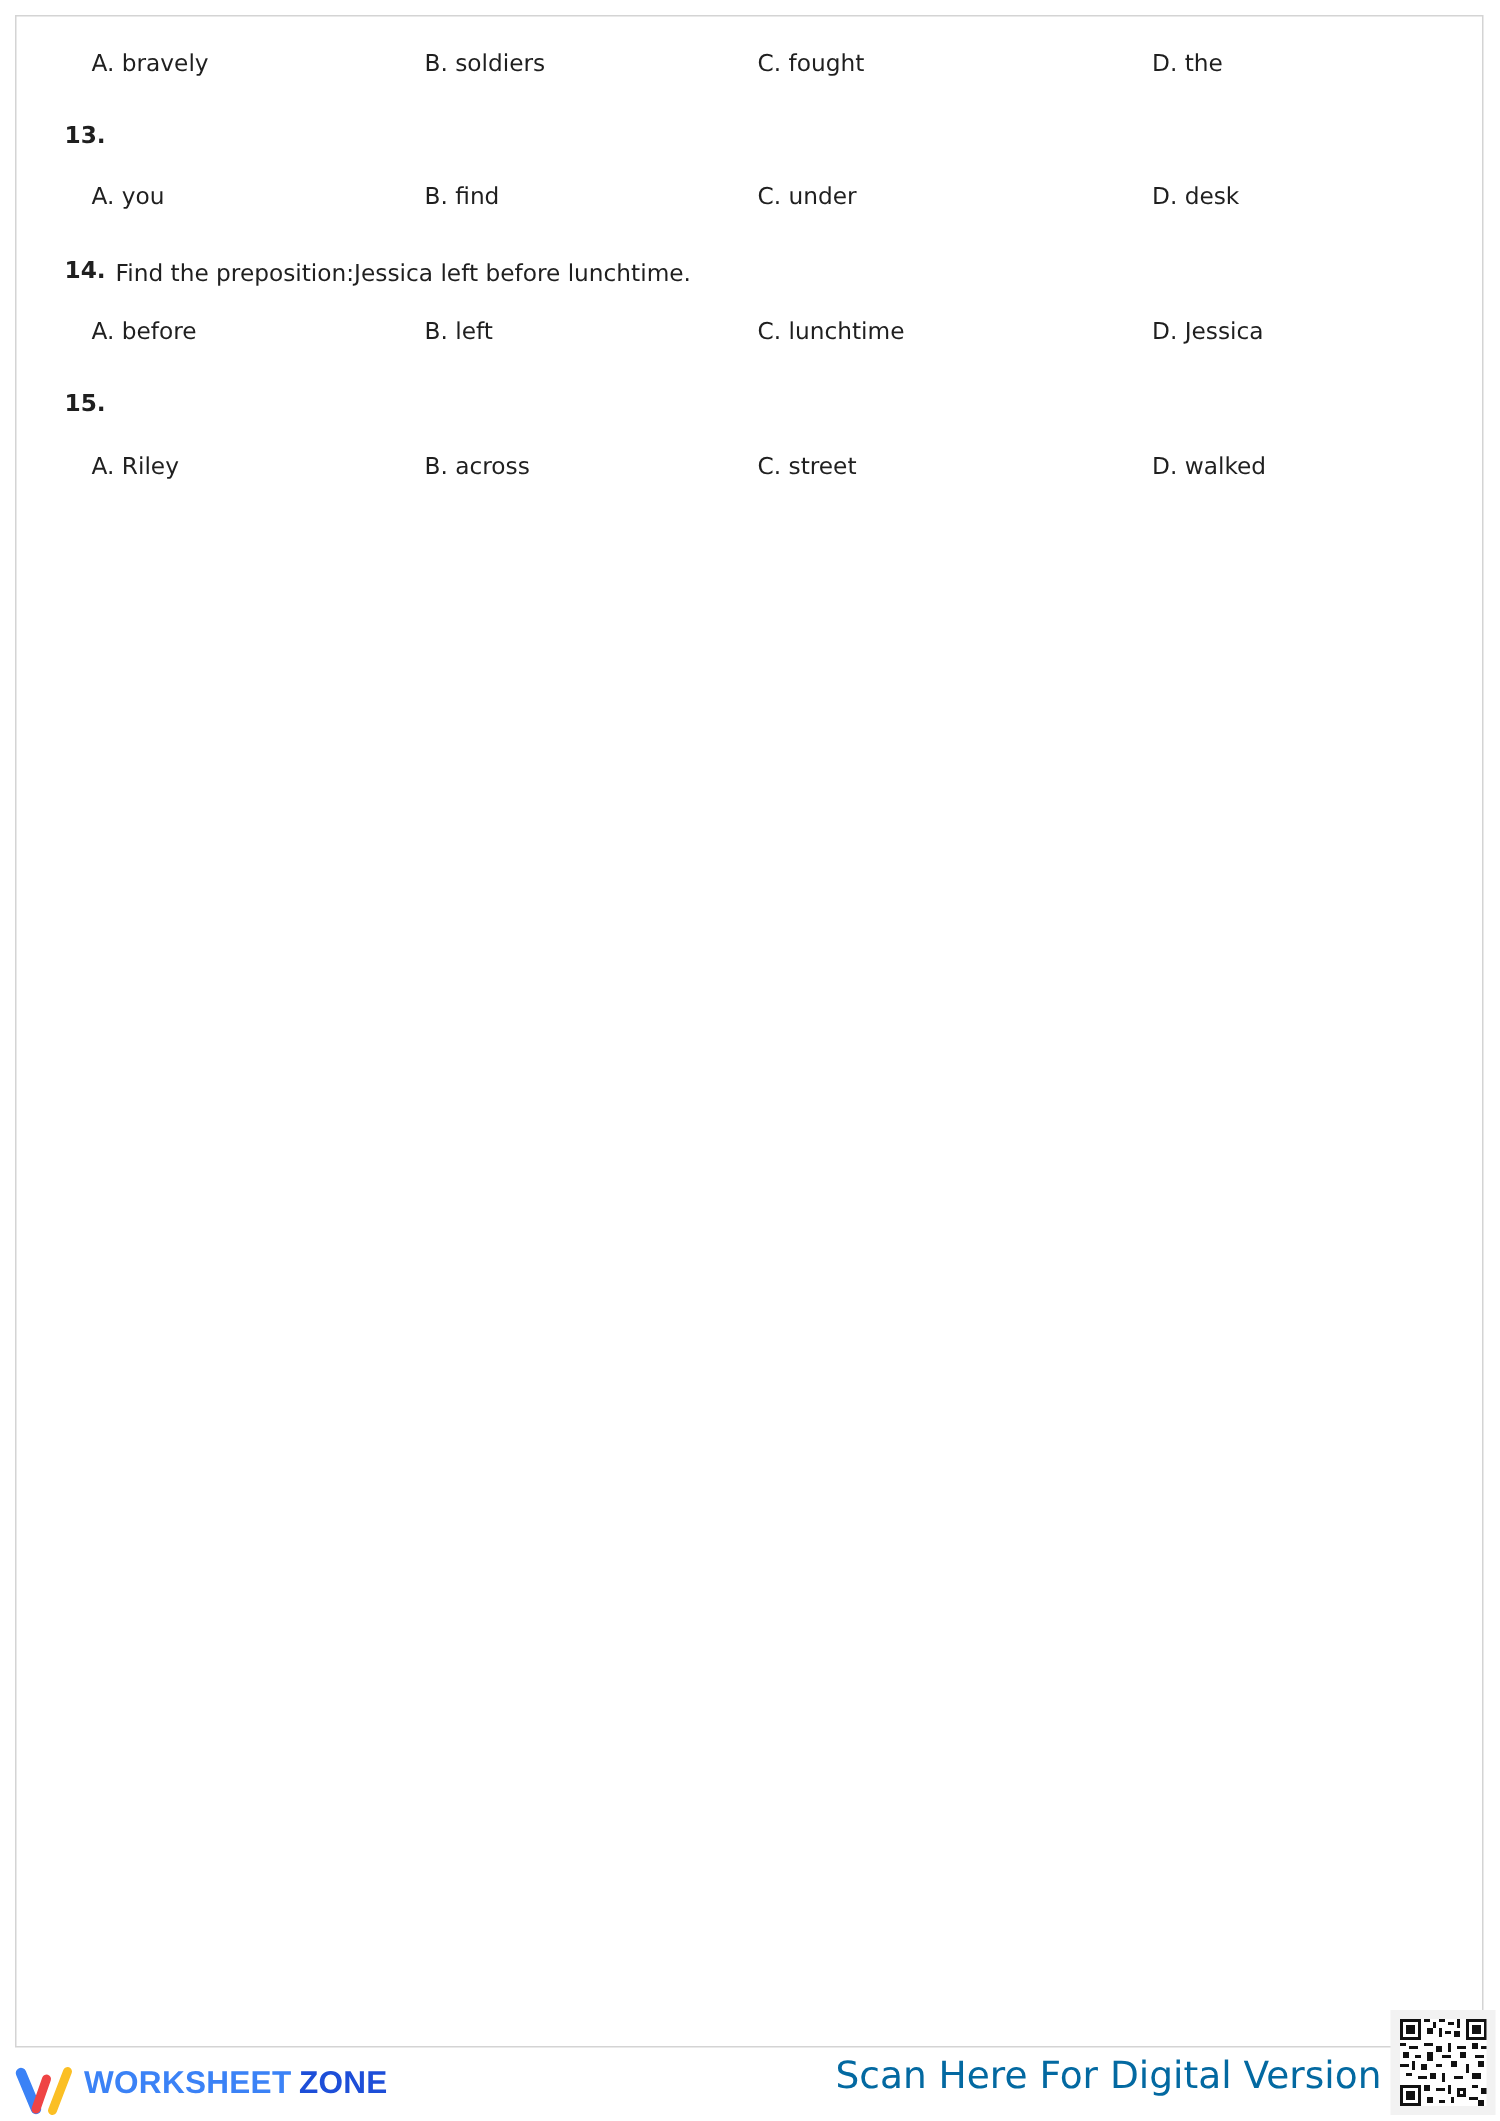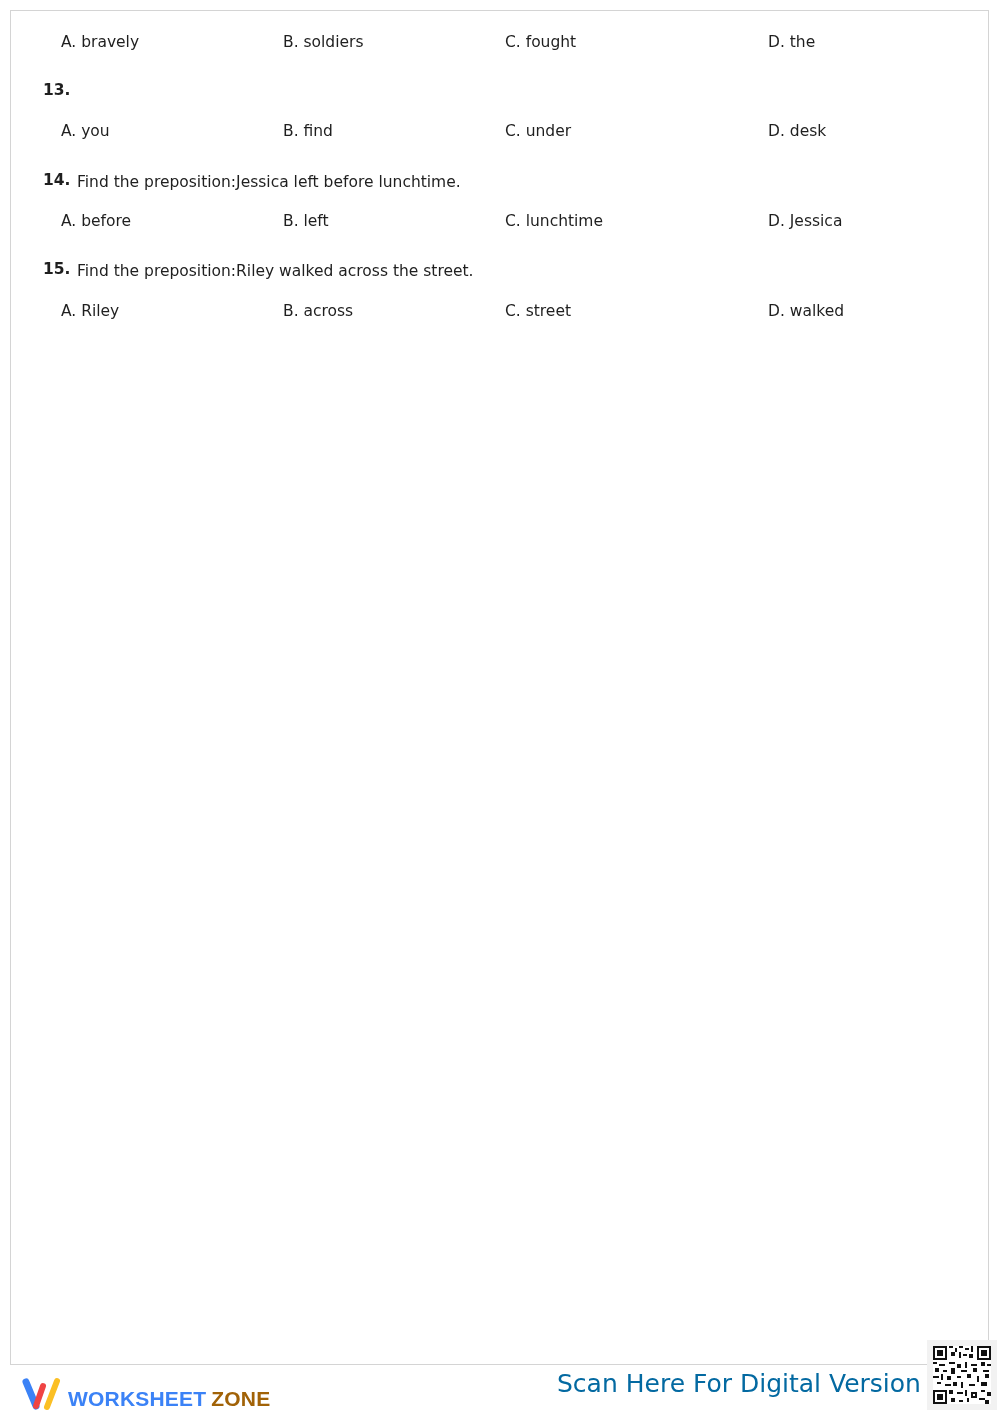--- a/index.html
+++ b/index.html
@@ -57,39 +57,39 @@
     }
     .q-text {
       position: absolute;
       left: 61px;
       top: 0;
       font-size: 15.5px;
       white-space: nowrap;
     }
     .footer-logo {
       position: absolute;
-      left: 21px;
+      left: 9px;
       top: 1377px;
       height: 34px;
       display: flex;
-      align-items: flex-end;
+      align-items: flex-start;
     }
     .logo-mark {
       width: 42px;
       height: 34px;
       margin-right: 5px;
     }
     .logo-word {
       font-family: "Liberation Sans", sans-serif;
       font-weight: bold;
       font-size: 21px;
       letter-spacing: 0.2px;
     }
     .logo-worksheet { color: #3b82f6; }
-    .logo-zone { color: #a16207; margin-left: 5px; }
+    .logo-zone { color: #1d4ed8; margin-left: 5px; }
     .scan-text {
       position: absolute;
       left: 557px;
       top: 1367px;
       font-size: 25px;
       line-height: 34px;
       color: #0369a1;
       white-space: nowrap;
     }
     .qr-code {
@@ -132,21 +132,20 @@
 </div>
 <div class="options-row" style="top:210px;">
   <span class="option opt-a">A. before</span>
   <span class="option opt-b">B. left</span>
   <span class="option opt-c">C. lunchtime</span>
   <span class="option opt-d">D. Jessica</span>
 </div>
 
 <div class="question" style="top:259px;">
   <span class="q-num">15.</span>
-  <span class="q-text">Find the preposition:Riley walked across the street.</span>
 </div>
 <div class="options-row" style="top:300px;">
   <span class="option opt-a">A. Riley</span>
   <span class="option opt-b">B. across</span>
   <span class="option opt-c">C. street</span>
   <span class="option opt-d">D. walked</span>
 </div>
 
 <div class="footer-logo">
   <svg class="logo-mark" viewBox="0 0 42 34">

